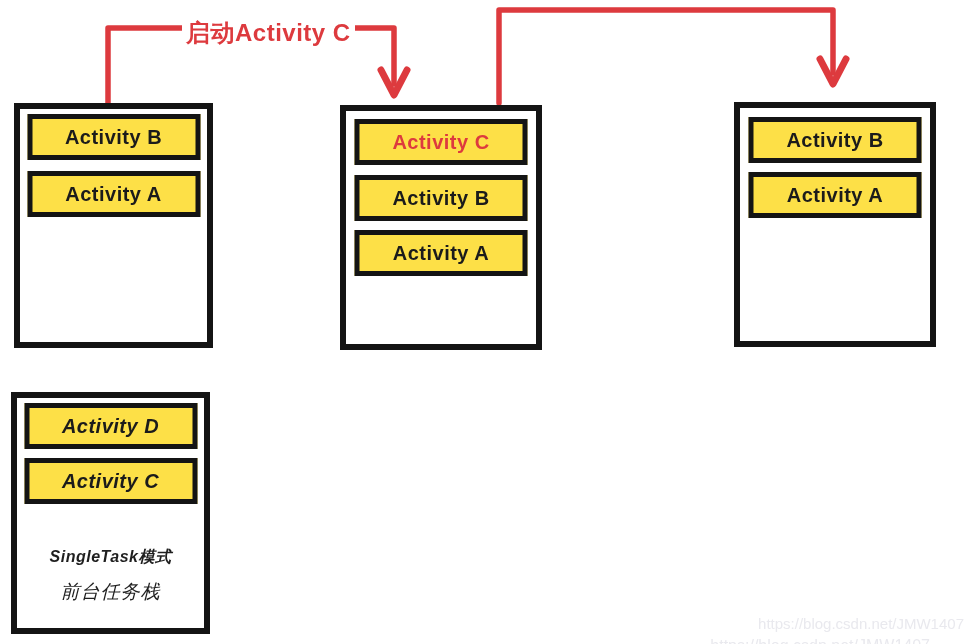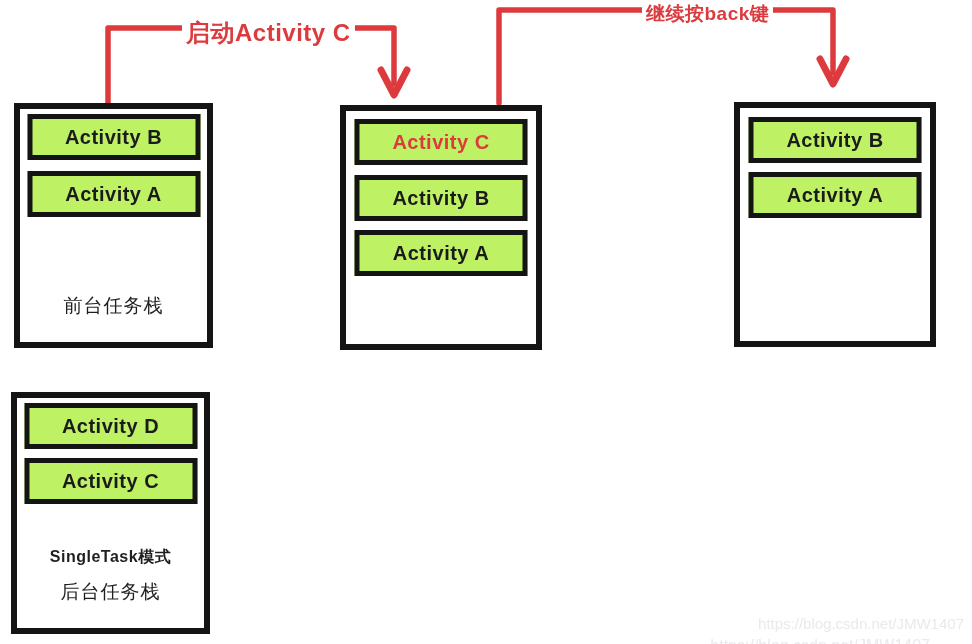--- a/index.html
+++ b/index.html
@@ -36,30 +36,30 @@
 
   .stack {
     position: absolute;
     border: 6px solid #141414;
     background: #ffffff;
     z-index: 2;
   }
   .stack.s1 { left: 14px;  top: 103px; width: 199px; height: 245px; }
   .stack.s2 { left: 340px; top: 105px; width: 202px; height: 245px; }
   .stack.s3 { left: 734px; top: 102px; width: 202px; height: 245px; }
-  .stack.s4 { left: 11px;  top: 392px; width: 199px; height: 242px; }
+  .stack.s4 { left: 11px;  top: 392px; width: 199px; height: 242px; font-style: italic; }
 
   .slot {
     position: absolute;
     left: 50%;
     transform: translateX(-50%);
     width: 173px;
     height: 46px;
     border: 5px solid #141414;
-    background: #bef264;
+    background: #fde047;
     display: flex;
     align-items: center;
     justify-content: center;
     font-size: 20px;
     font-weight: 600;
     color: #1b1b1b;
     letter-spacing: 0.5px;
     white-space: nowrap;
   }
   .slot.red { color: #dd3a3e; }
@@ -111,42 +111,40 @@
       <path d="M381,70 L394,95 L407,70" stroke-width="7"></path>
     </g>
 
     <g stroke="#dd3a3e" stroke-width="5.5" fill="none" stroke-linecap="round" stroke-linejoin="round">
       <path d="M499,103 L499,10 L833,10 L833,73"></path>
       <path d="M820,59 L833,84 L846,59" stroke-width="7"></path>
     </g>
   </svg>
 
   <div class="arrow-label start-c">启动Activity C</div>
-  <div class="arrow-label back-key">继续按back键</div>
 
   <div class="stack s1">
     <div class="slot">Activity B</div>
     <div class="slot">Activity A</div>
-    <div class="stack-caption">前台任务栈</div>
   </div>
 
   <div class="stack s2">
     <div class="slot red">Activity C</div>
     <div class="slot">Activity B</div>
     <div class="slot">Activity A</div>
   </div>
 
   <div class="stack s3">
     <div class="slot">Activity B</div>
     <div class="slot">Activity A</div>
   </div>
 
   <div class="stack s4">
     <div class="slot">Activity D</div>
     <div class="slot">Activity C</div>
     <div class="stack-caption mode">SingleTask模式</div>
-    <div class="stack-caption backstk">后台任务栈</div>
+    <div class="stack-caption backstk">前台任务栈</div>
   </div>
 
   <div class="watermark line1">https://blog.csdn.net/JMW1407</div>
   <div class="watermark line2">https://blog.csdn.net/JMW1407</div>
 
 </div>
 
 </body></html>

